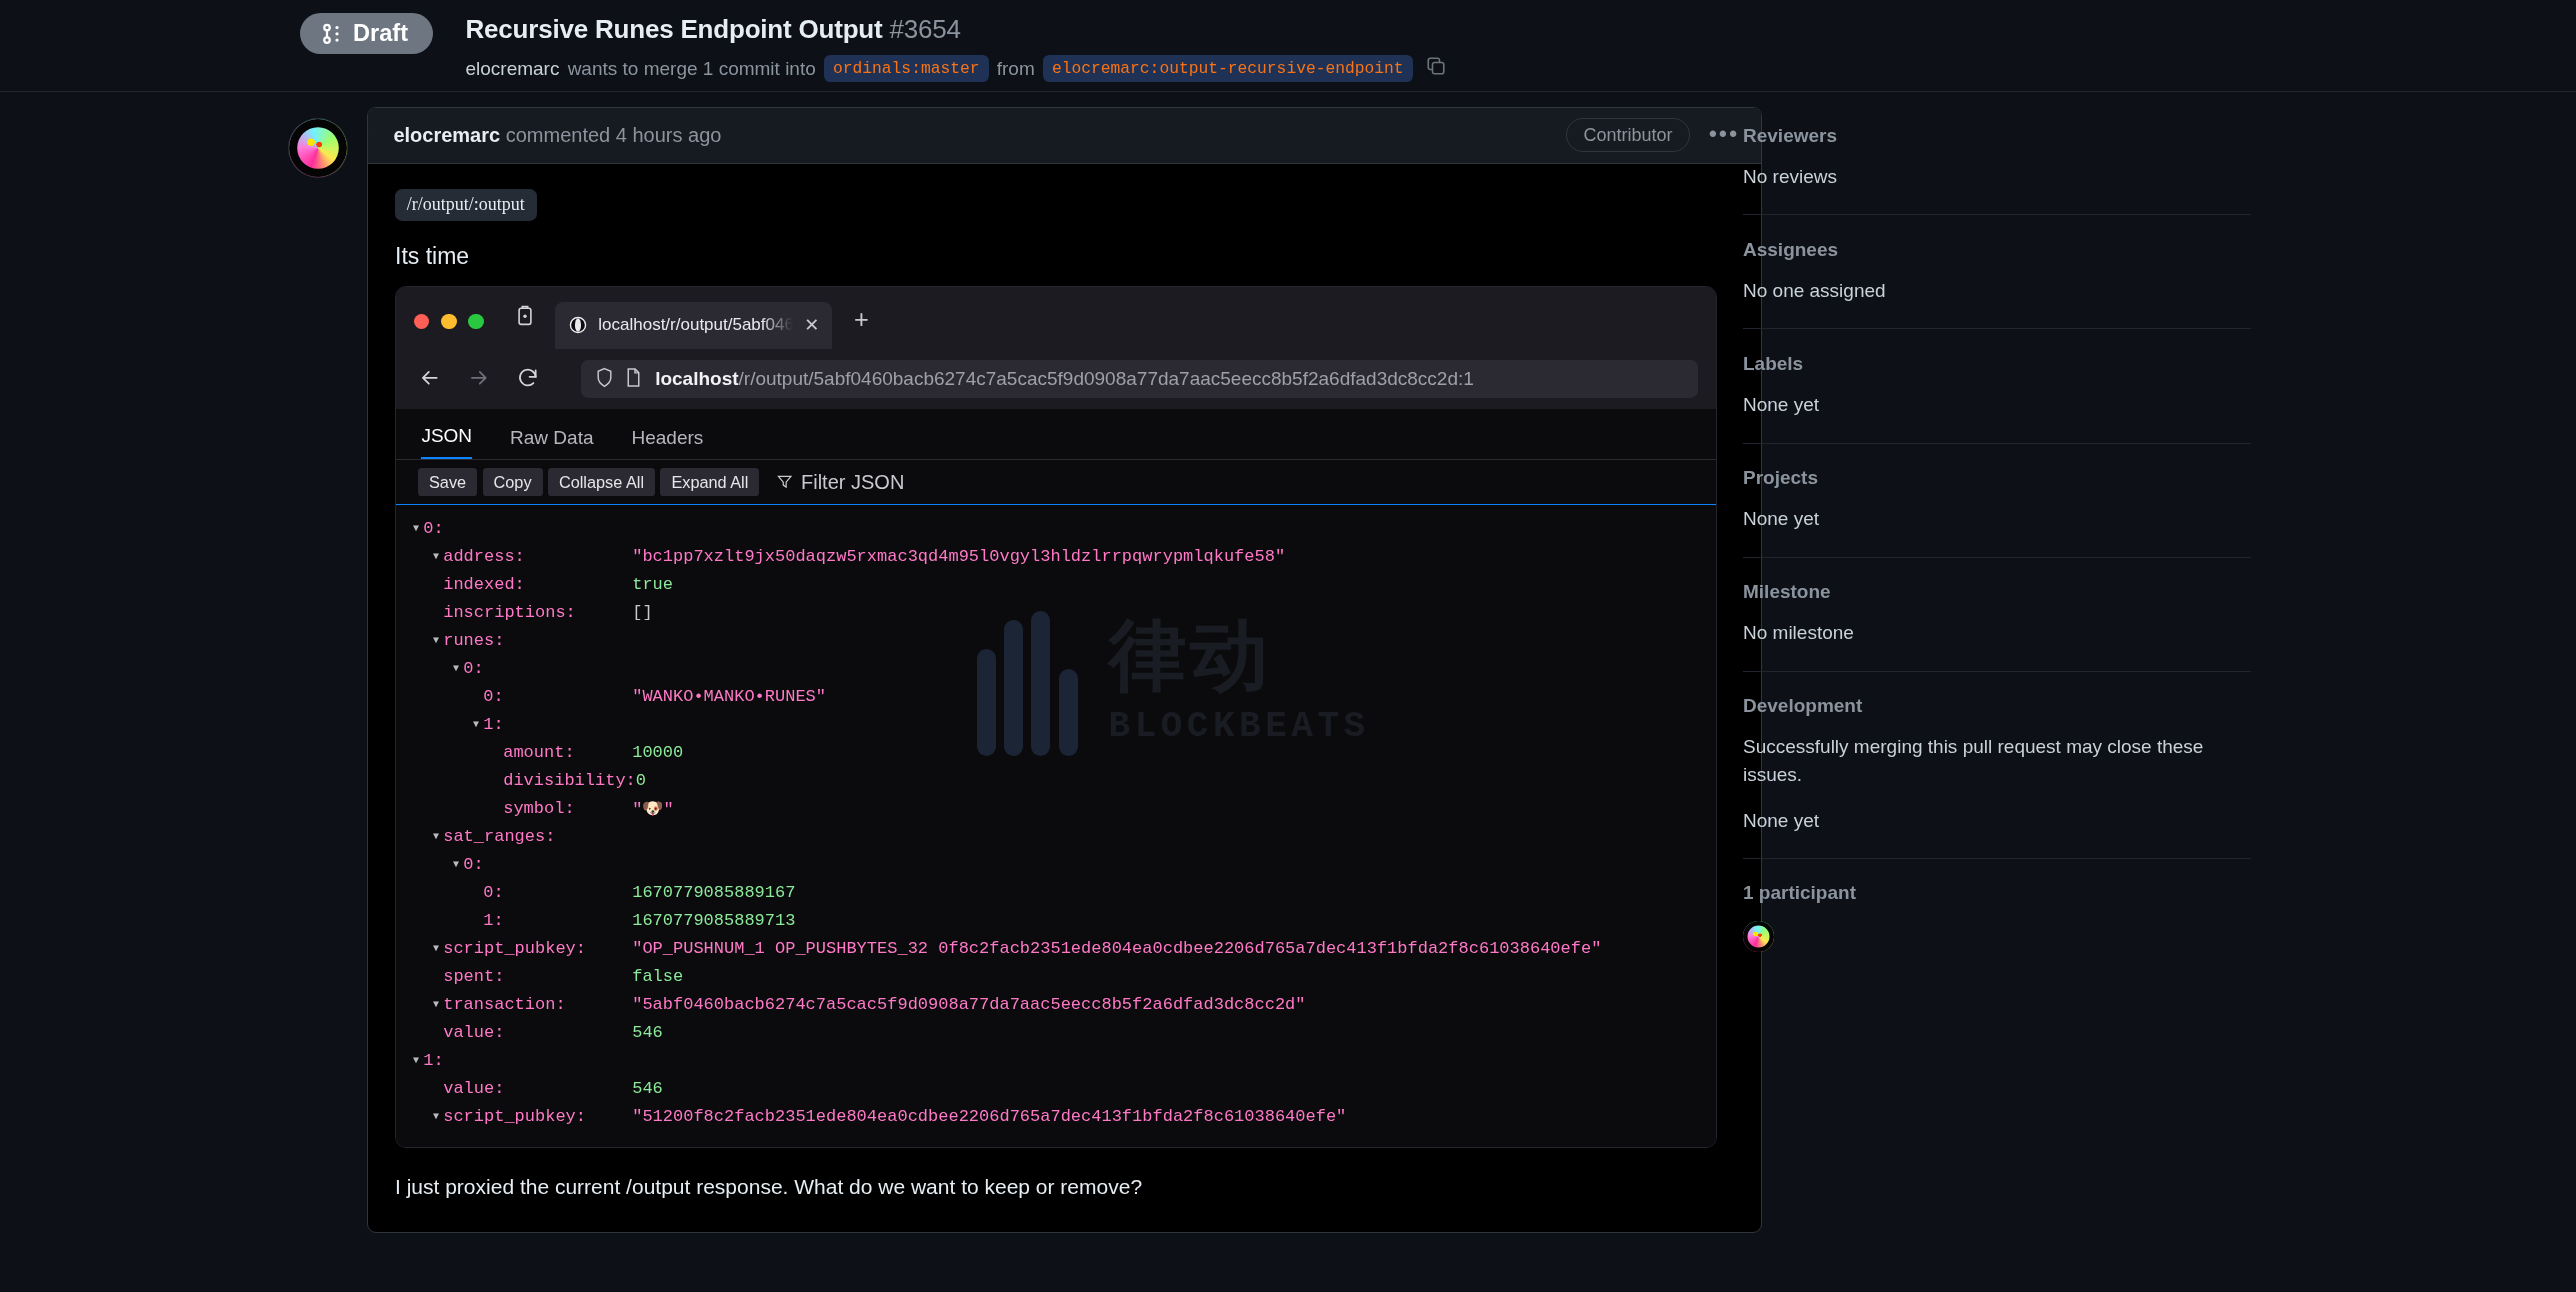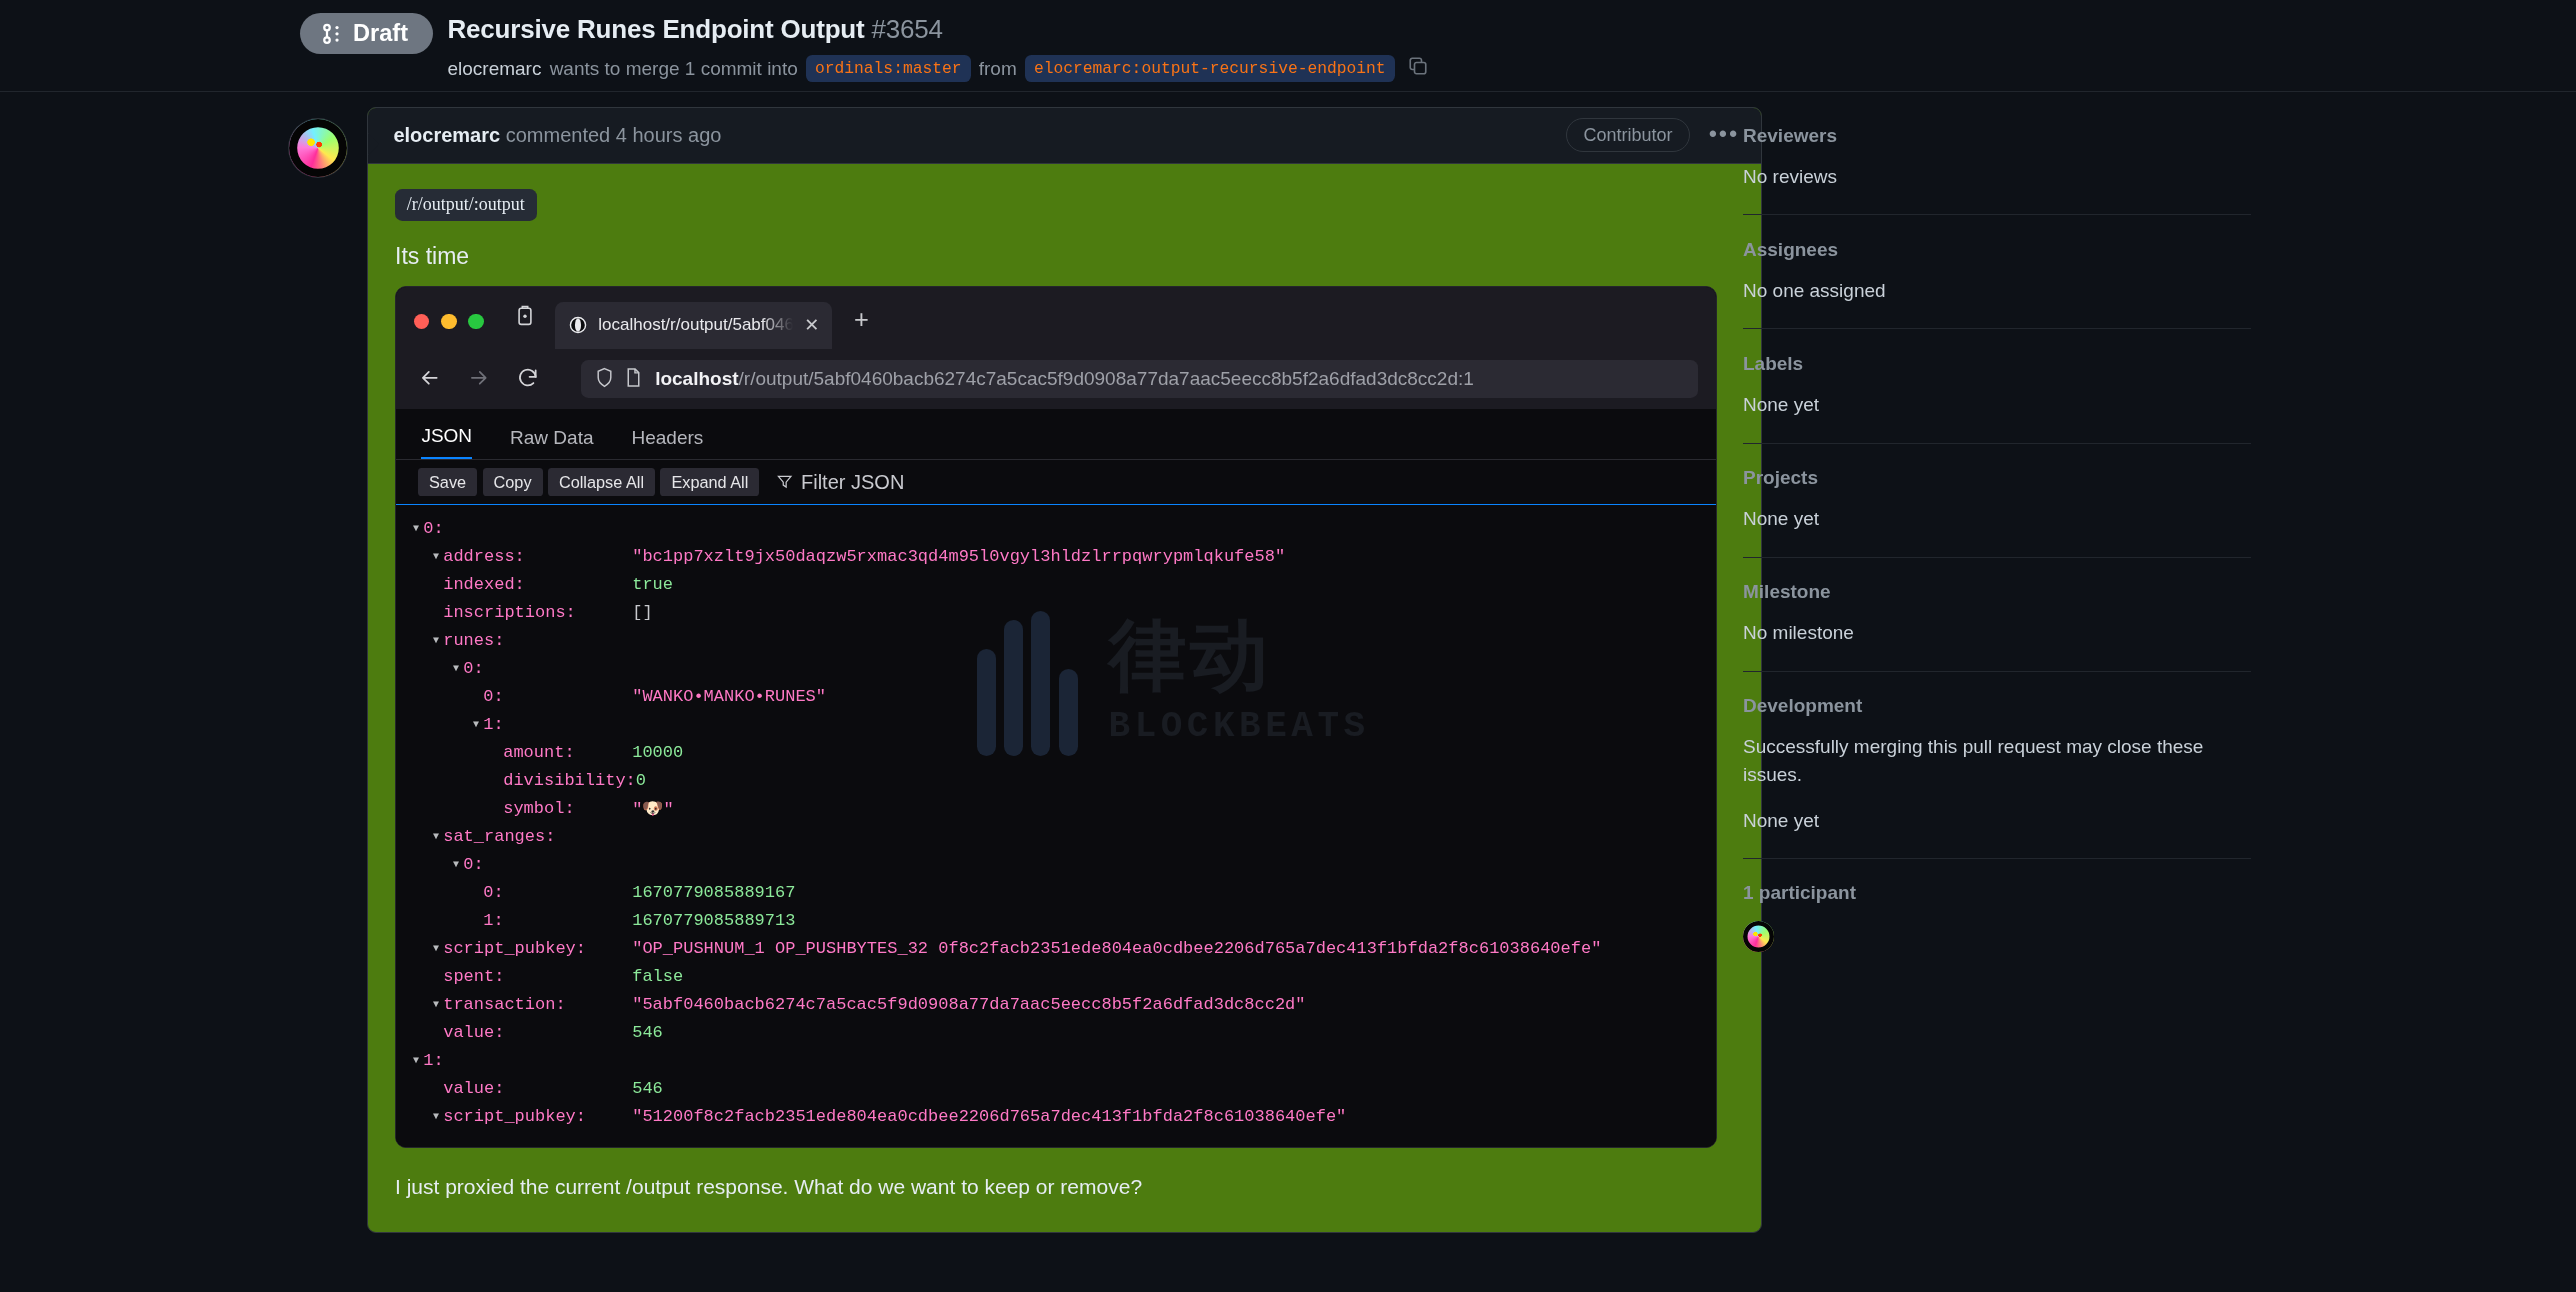--- a/index.html
+++ b/index.html
@@ -12,21 +12,21 @@
   body { position: relative; }
 
   
   .pr-header {
     position: absolute; left: 0; top: 0; width: 2576px; height: 92px;
     background: #0d1117;
     border-bottom: 0.9px solid #21262d;
   }
   .pr-header-inner {
     position: absolute; left: 300px; top: 12.7px;
-    display: flex; align-items: flex-start; gap: 14px;
+    display: flex; align-items: flex-start; gap: 32px;
   }
   .draft-badge {
     display: flex; align-items: center; gap: 11px;
     background: #6e7681; color: #ffffff;
     border-radius: 907px;
     padding: 9px 25.4px 9px 22px;
     font-size: 23.6px; font-weight: 600;
     line-height: 1;
   }
   .draft-badge svg { display: block; }
@@ -59,21 +59,21 @@
     background:
       radial-gradient(circle at 38% 40%, #ffe600 0 7%, transparent 8%),
       radial-gradient(circle at 52% 44%, #ff3b00 0 6%, transparent 7%),
       conic-gradient(from 200deg at 50% 50%, #ff2d9b, #ff7ad9, #73f0ff, #9dff6e, #ffe94f, #ff2d9b);
     box-shadow: inset 0 0 0 8.2px #050505, 0 0 0 0.9px #30363d;
     overflow: hidden;
   }
   .comment-box {
     margin-left: 67px;
     border: 0.9px solid #30363d; border-radius: 9px;
-    background: #4d7c0f; overflow: hidden;
+    background: #000000; overflow: hidden;
     position: relative;
   }
   .comment-box::before {
     content: ""; position: absolute; left: -8.2px; top: 28px;
     width: 14.5px; height: 14.5px; background: #161b22;
     border-left: 0.9px solid #30363d; border-bottom: 0.9px solid #30363d;
     transform: rotate(45deg);
   }
   .comment-header {
     background: #161b22; border-bottom: 0.9px solid #30363d;

